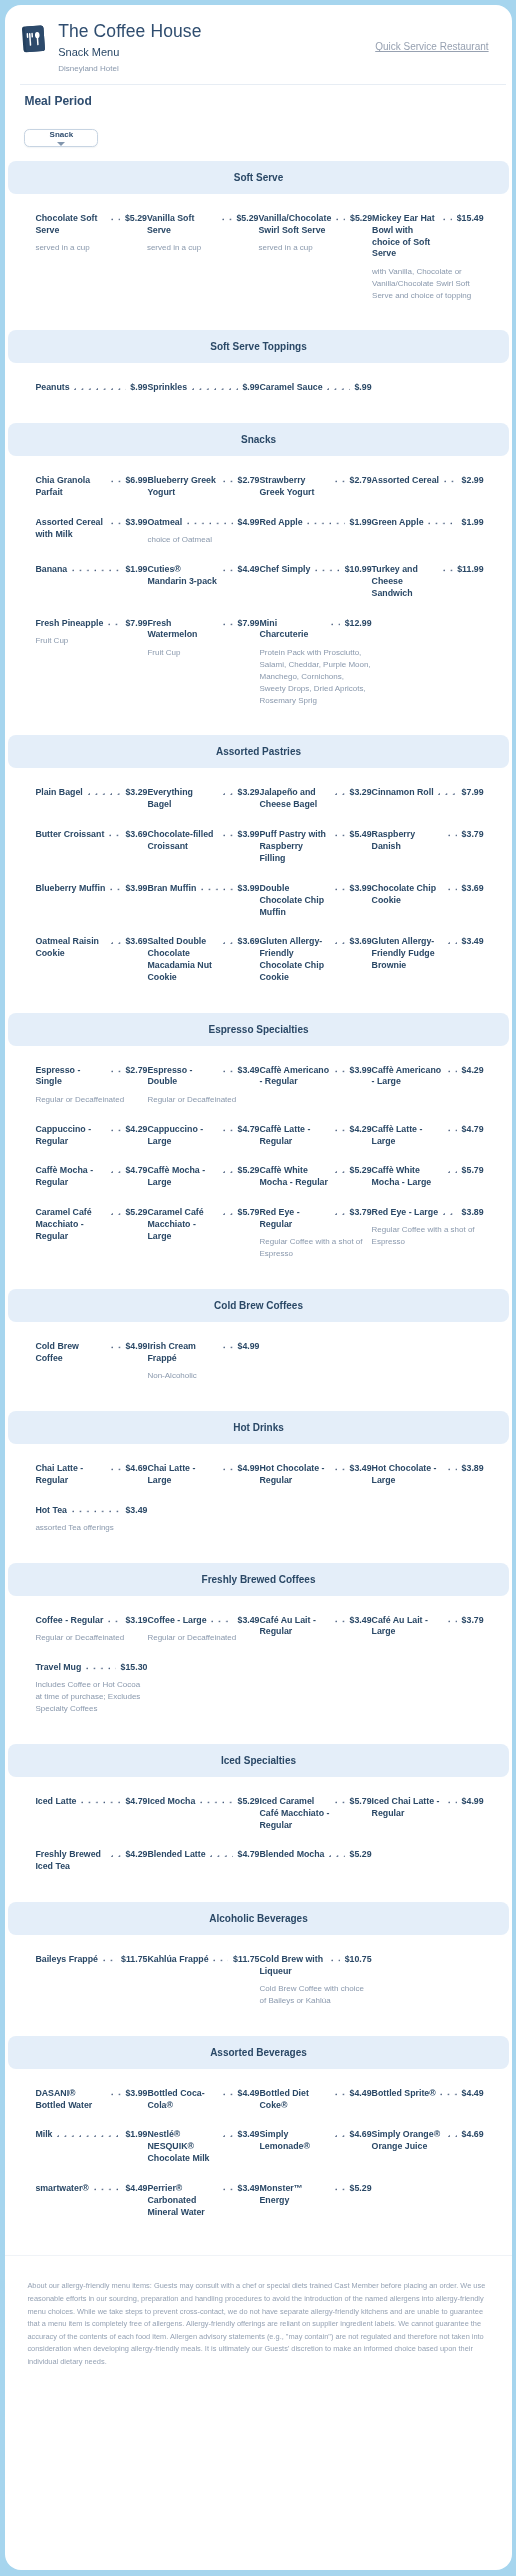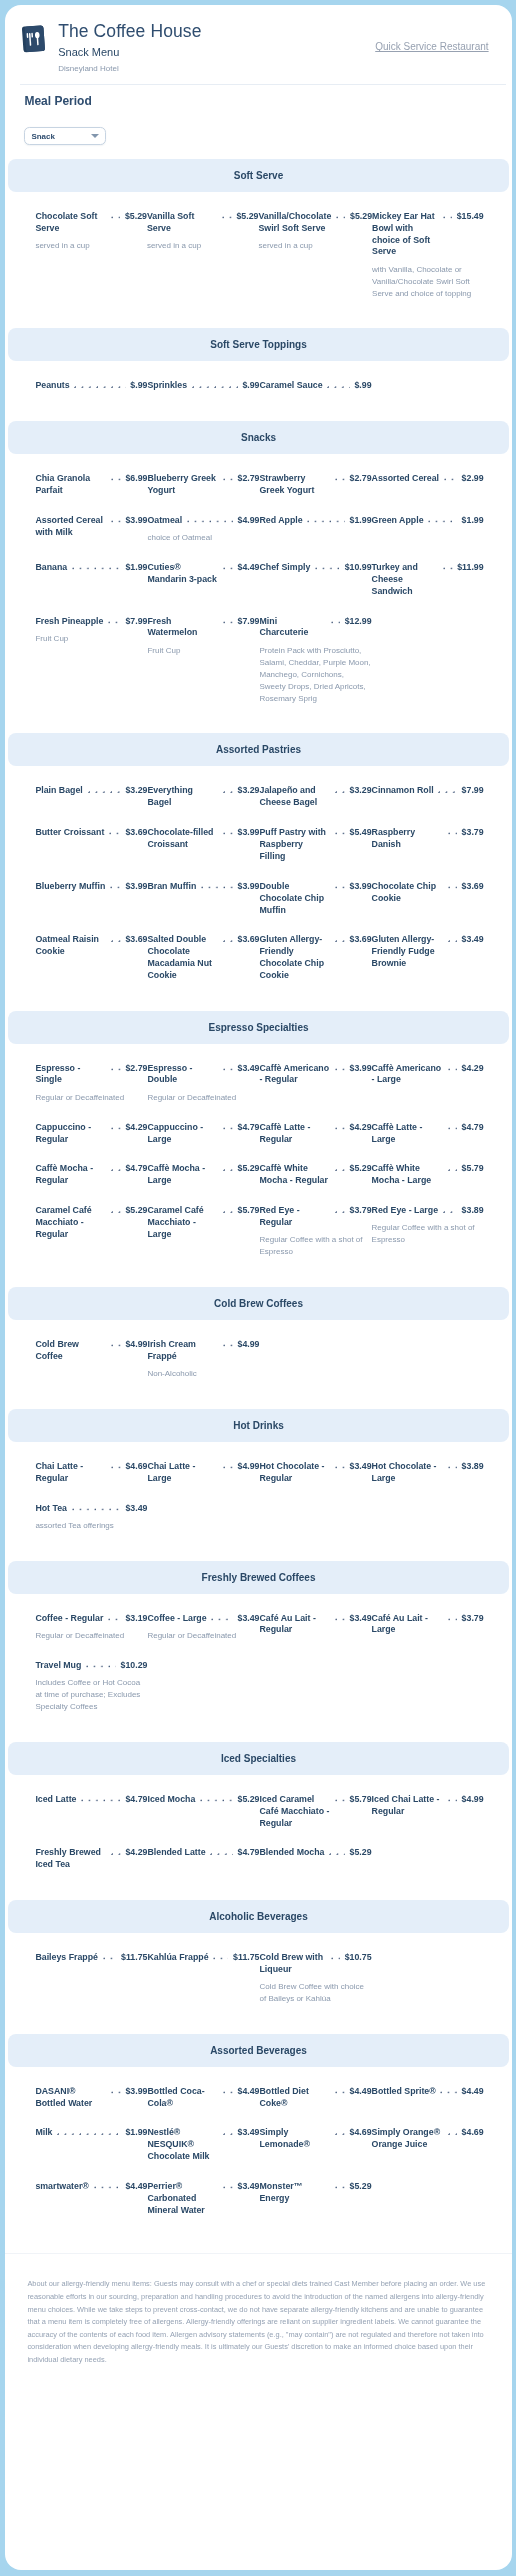--- a/index.html
+++ b/index.html
@@ -39,25 +39,26 @@
   .service-type{
     position:absolute;right:23px;top:36px;
     font-size:10px;color:#97a1b1;text-decoration:underline;
   }
   .header-divider{border:none;border-top:0.7px solid var(--divider);margin:10.8px 0 0 0;}
   
   .meal-period{padding:9.4px 0 4px 19px;}
   .meal-period-label{font-size:12px;font-weight:700;color:var(--navy);margin-bottom:19px;}
   .dropdown{
     display:inline-flex;align-items:center;justify-content:space-between;
-    width:82px;height:18px;
+    width:74px;height:18px;
     border:0.7px solid #c7d4e2;border-radius:5.4px;
     background:#fff;padding:0 6px;
     box-shadow:0 0.7px 1.3px rgba(40,70,110,.06);
     cursor:pointer;
+    flex-direction:column;
   }
   .dropdown-value{font-size:8px;font-weight:700;color:var(--navy);}
   .caret{
     width:0;height:0;border-left:4px solid transparent;border-right:4px solid transparent;
     border-top:4.7px solid #8296ad;
   }
   
   .menu-section{margin-top:9.4px;}
   .section-bar{
     margin:0 2.7px;
@@ -653,21 +654,21 @@
             <div class="item-row">
               <span class="item-name">Café Au Lait - Large</span>
               <span class="leader"></span>
               <span class="item-price">$3.79</span>
             </div>
           </div>
           <div class="menu-item">
             <div class="item-row">
               <span class="item-name">Travel Mug</span>
               <span class="leader"></span>
-              <span class="item-price">$10.29</span>
+              <span class="item-price">$15.30</span>
             </div>
             <div class="item-desc">Includes Coffee or Hot Cocoa at time of purchase; Excludes Specialty Coffees</div>
           </div>
         </div>
       </section>
       <section class="menu-section">
         <div class="section-bar">Iced Specialties</div>
         <div class="item-grid">
           <div class="menu-item">
             <div class="item-row">

